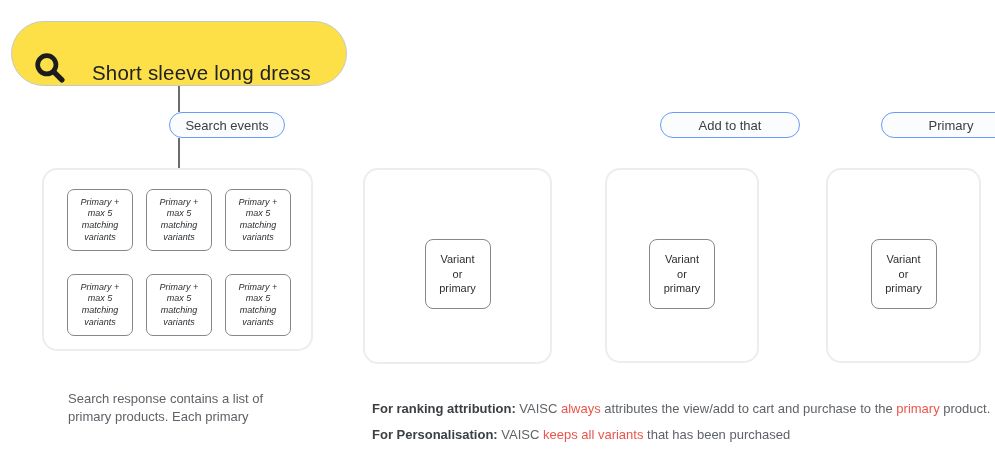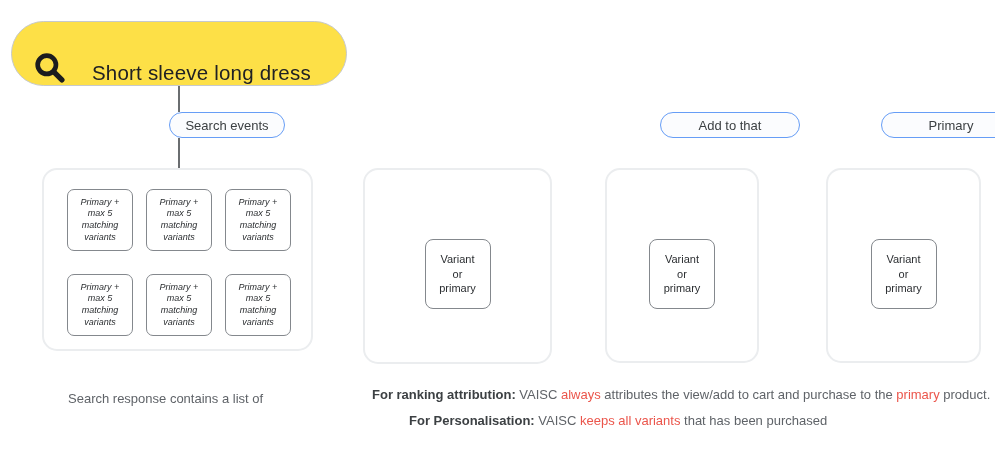--- a/index.html
+++ b/index.html
@@ -69,23 +69,23 @@
     position:absolute;top:69px;left:50%;transform:translateX(-50%);
     width:66px;height:70px;border:1px solid var(--box-border);border-radius:8px;
     background:#fff;display:flex;align-items:center;justify-content:center;
     text-align:center;font-size:11px;line-height:1.35;color:#2B2E31;white-space:pre-line;
   }
   
   .caption{
     position:absolute;left:68px;top:390px;
     font-size:13px;line-height:17.5px;color:var(--text-gray);
   }
-  .notes{position:absolute;left:372px;top:387px;font-size:13px;color:var(--text-gray);white-space:nowrap;}
+  .notes{position:absolute;left:372px;top:401px;font-size:13px;color:var(--text-gray);white-space:nowrap;}
   .note-line{line-height:15px;}
-  .note-line + .note-line{margin-top:11px;margin-left:37px;}
+  .note-line + .note-line{margin-top:11px;}
   .nb{font-weight:bold;color:var(--label-text);}
   .nr{color:var(--red);}
 </style>
 </head>
 <body>
 
 <div class="canvas">
 
   <div class="pill">
     <svg class="search-ic" viewBox="0 0 32 32" aria-hidden="true">
@@ -144,20 +144,21 @@
   </div>
 
   <div class="container c-purchase">
     <div class="variant-box">Variant
 or
 primary</div>
   </div>
 
   <div class="caption">
     <div>Search response contains a list of</div>
+    <div>primary products. Each primary</div>
   </div>
 
   <div class="notes">
     <div class="note-line"><span class="nb">For ranking attribution:</span><span> VAISC </span><span class="nr">always</span><span> attributes the view/add to cart and purchase to the </span><span class="nr">primary</span><span> product.</span></div>
     <div class="note-line"><span class="nb">For Personalisation:</span><span> VAISC </span><span class="nr">keeps all variants</span><span> that has been purchased</span></div>
   </div>
 
 </div>
 
 </body></html>

